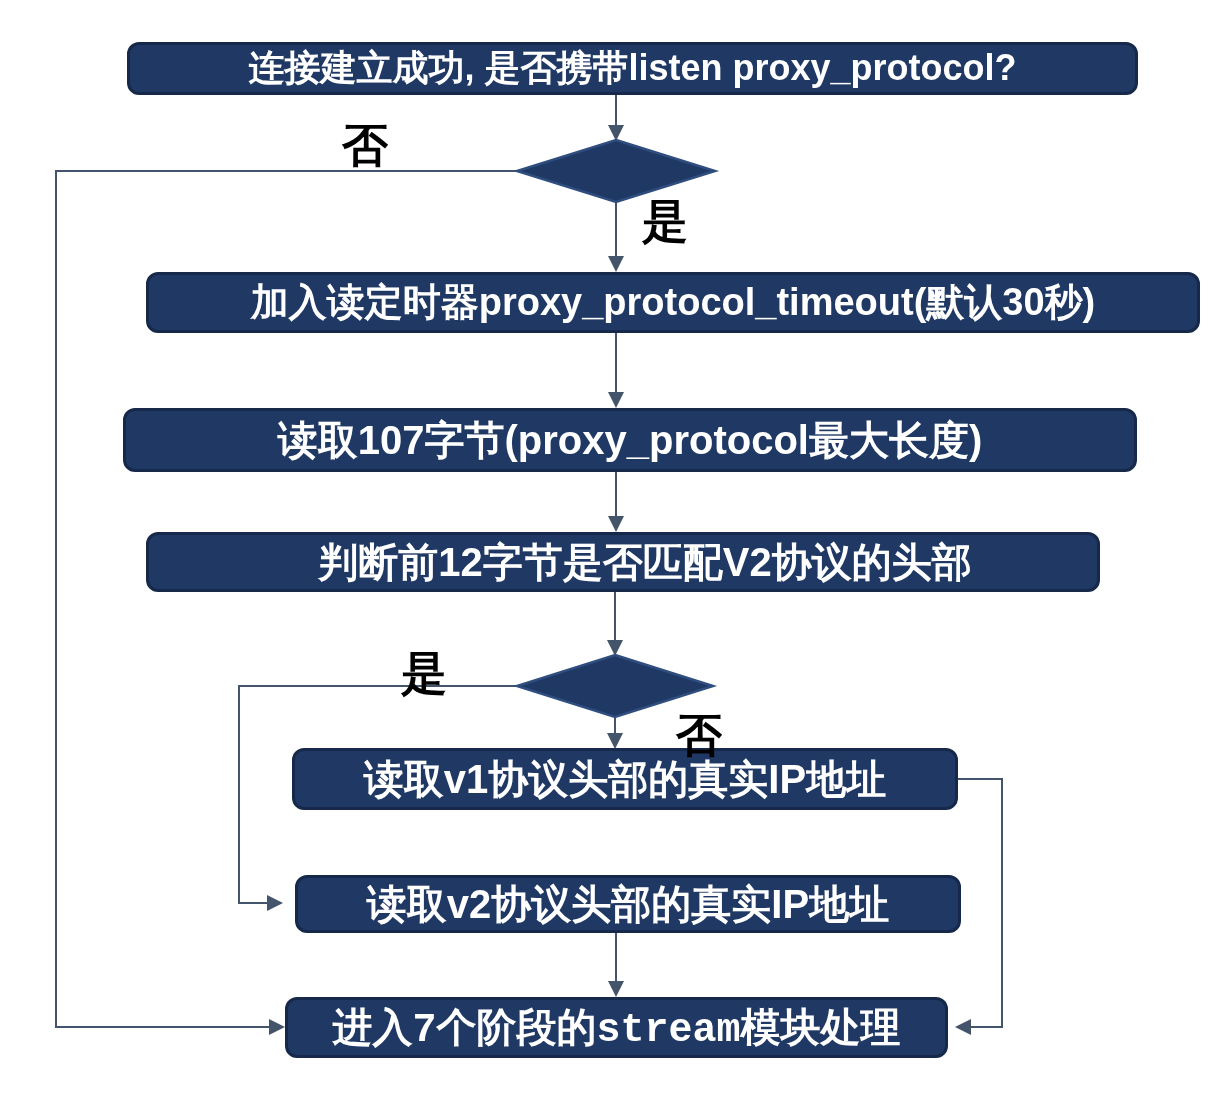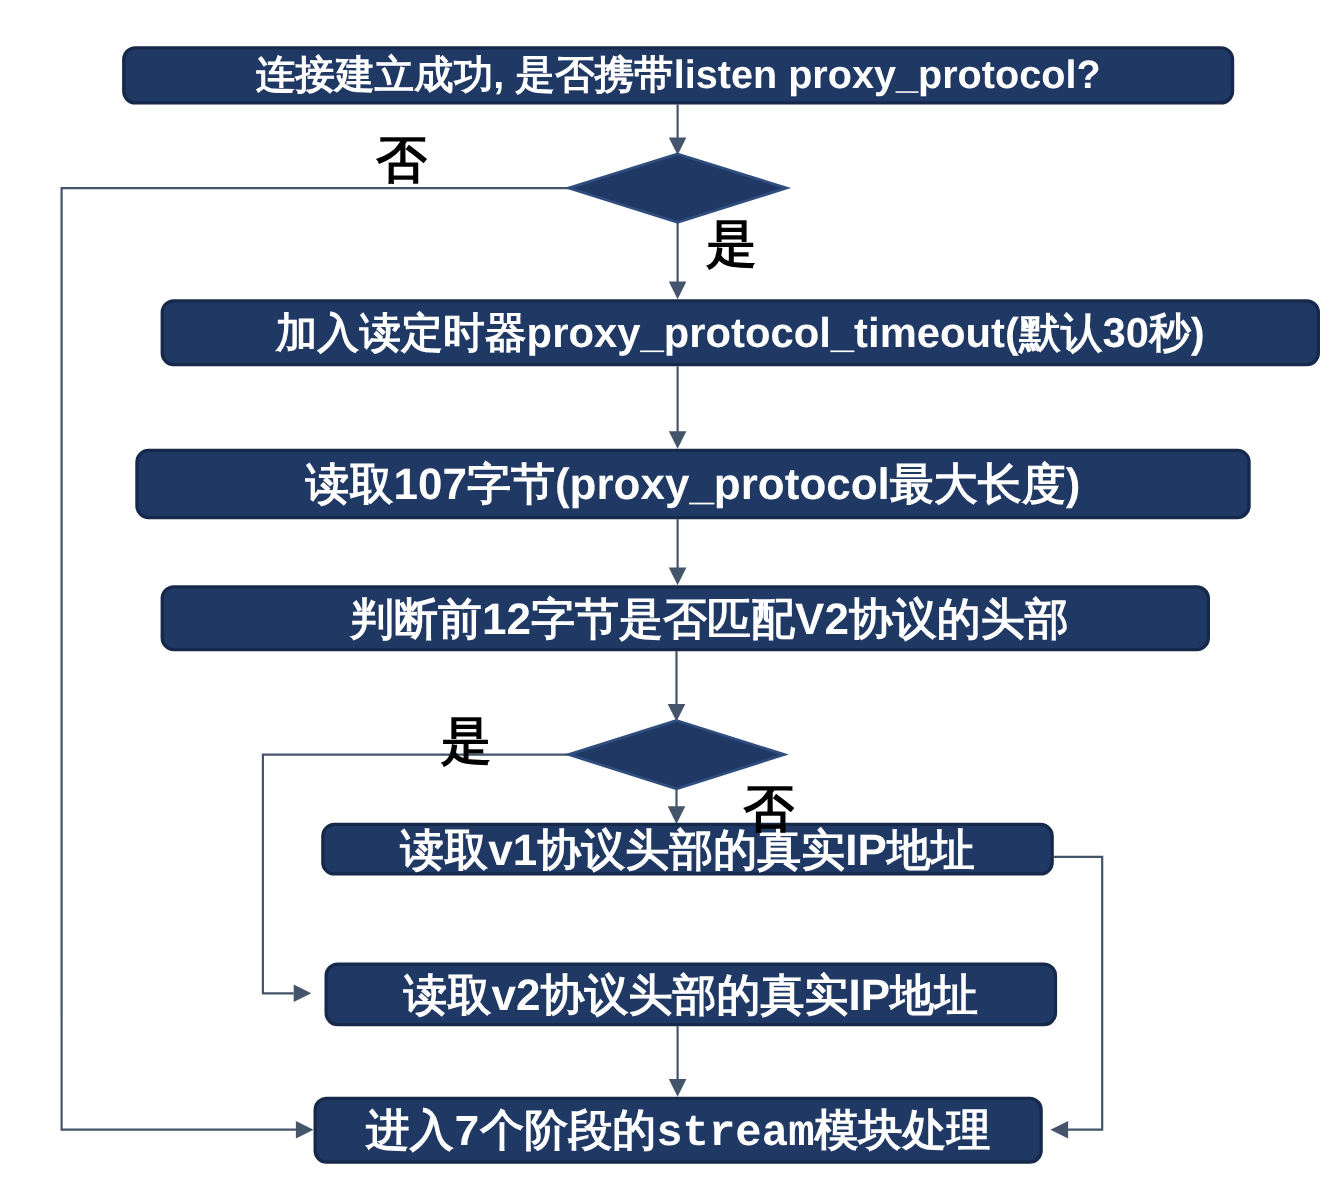--- a/index.html
+++ b/index.html
@@ -79,29 +79,29 @@
     <polyline class="edge" points="958,779 1002,779 1002,1027 971,1027"></polyline>
     <polygon class="arrowhead" points="955,1027 971,1019 971,1035"></polygon>
 
     <line class="edge" x1="616" y1="933" x2="616" y2="982"></line>
     <polygon class="arrowhead" points="616,997 608,981 624,981"></polygon>
 
     <polygon class="diamond" points="616,140 715,171 616,202 517,171"></polygon>
     <polygon class="diamond" points="615,655 713,686 615,717 517,686"></polygon>
   </svg>
 
-  <div class="node fs36" style="left:111px; top:42px; width:1011px; height:53px;">连接建立成功, 是否携带listen proxy_protocol?</div>
+  <div class="node fs36" style="left:127px; top:42px; width:1011px; height:53px;">连接建立成功, 是否携带listen proxy_protocol?</div>
 
   <div class="node fs38" style="left:98px; top:272px; width:1054px; height:61px;margin-left:48px;">加入读定时器proxy_protocol_timeout(默认30秒)</div>
 
   <div class="node fs40" style="left:123px; top:408px; width:1014px; height:64px;text-align:center;">读取107字节(proxy_protocol最大长度)</div>
 
   <div class="node fs40" style="left:146px; top:532px; width:954px; height:60px;padding-left:44px;">判断前12字节是否匹配V2协议的头部</div>
 
-  <div class="node fs40" style="left:292px; top:748px; width:666px; height:48px;">读取v1协议头部的真实IP地址</div>
+  <div class="node fs40" style="left:292px; top:748px; width:666px; height:62px;">读取v1协议头部的真实IP地址</div>
 
   <div class="node fs40" style="left:283px; top:875px; width:666px; height:58px;margin-left:12px;">读取v2协议头部的真实IP地址</div>
 
   <div class="node fs40" style="left:285px; top:997px; width:663px; height:61px;font-family:Liberation Mono, monospace;">进入7个阶段的stream模块处理</div>
 
   <div class="branch-label" style="left:342px; top:122px;">否</div>
 
   <div class="branch-label" style="left:642px; top:198px;">是</div>
 
   <div class="branch-label" style="left:401px; top:650px;">是</div>

